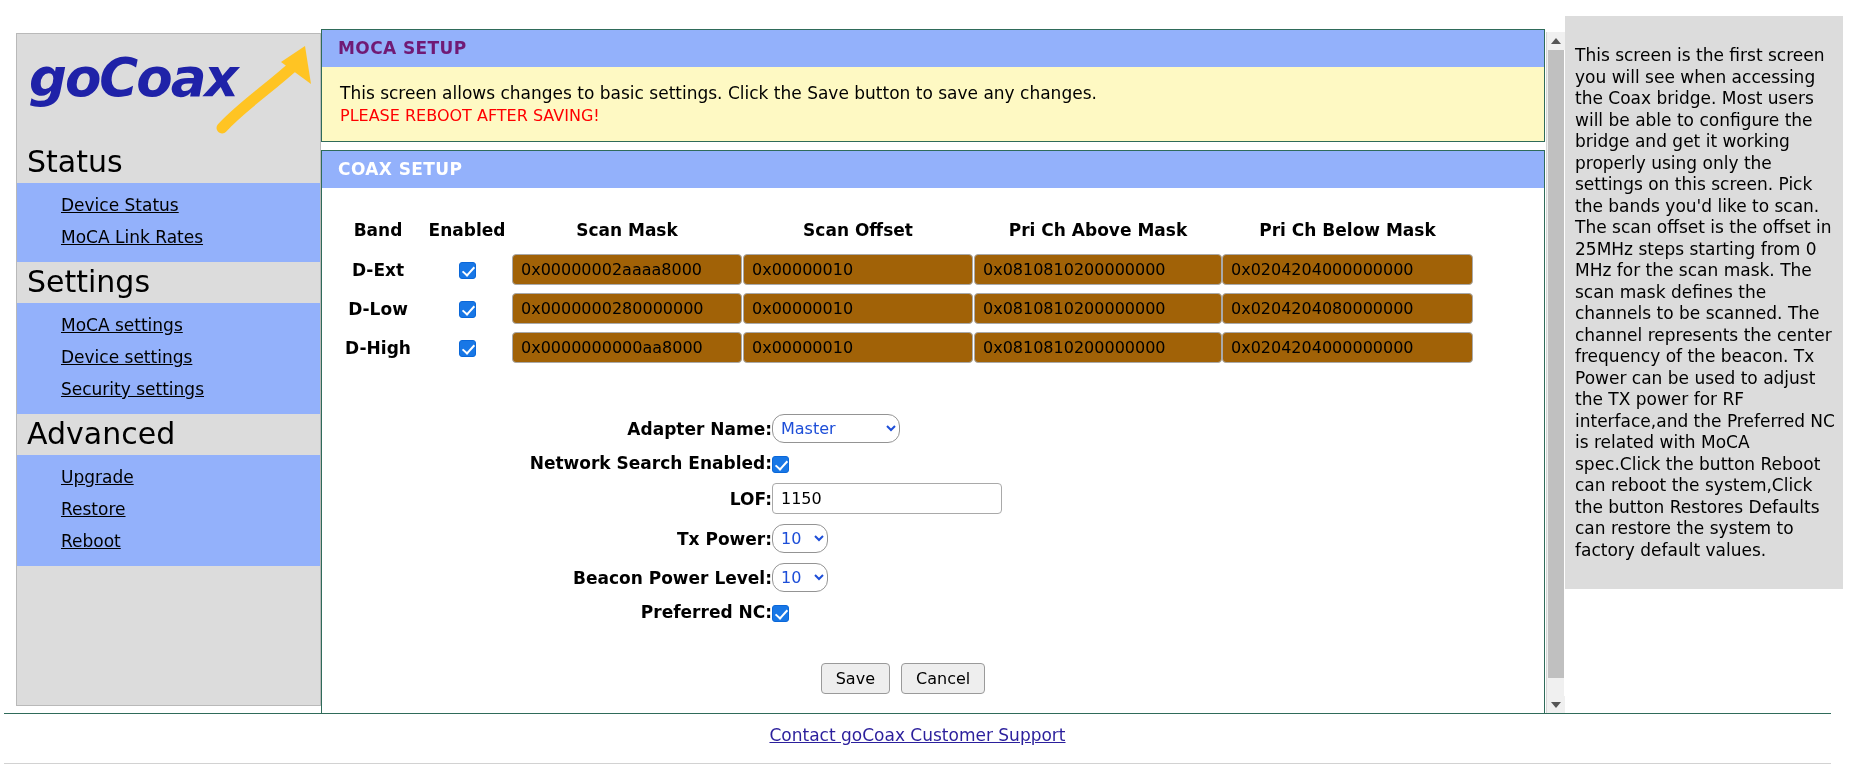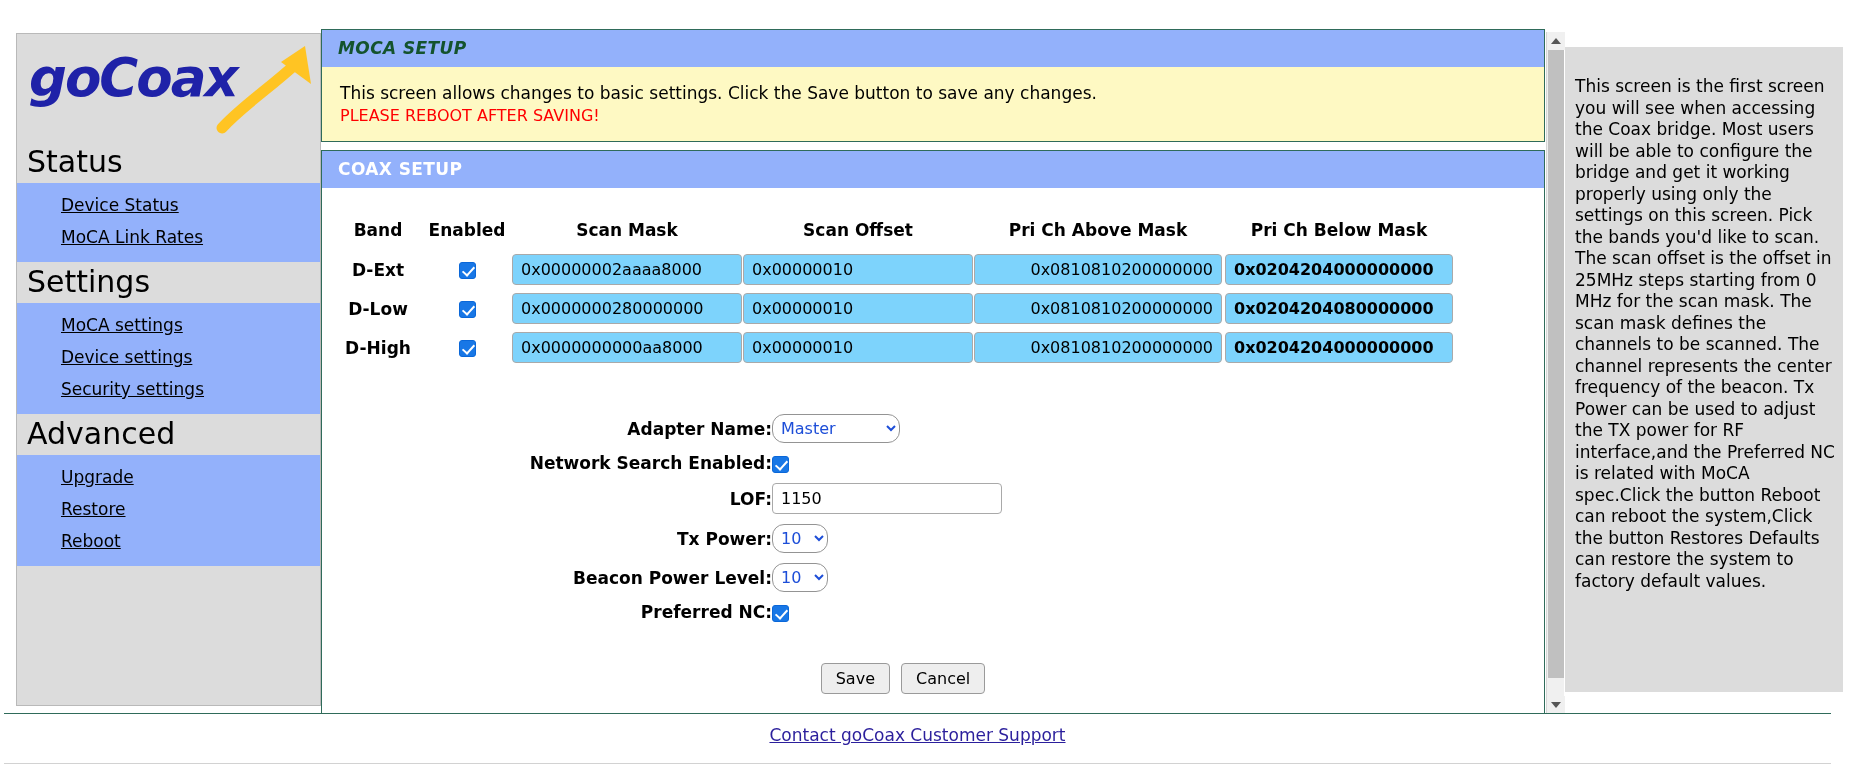--- a/index.html
+++ b/index.html
@@ -82,21 +82,21 @@
     background: #ffffff;
     margin: 0 0 8px 0;
   }
   .panel-head {
     background: #93b1fb;
     padding: 8px 16px 9px 16px;
     font-size: 17px;
     font-weight: bold;
     letter-spacing: 0.4px;
   }
-  .panel-head.dark { color: #14532d; font-style: italic; }
+  .panel-head.dark { color: #701a75; }
   .panel-head.light { color: #ffffff; }
   .panel-body-grey {
     background: #fef9c3;
     padding: 14px 18px 14px 18px;
   }
   .desc-line {
     font-size: 17px;
     color: #000;
     line-height: 24px;
   }
@@ -134,27 +134,27 @@
     padding-left: 16px;
     width: 72px;
   }
   .hexfield {
     font-family: "DejaVu Sans", "Liberation Sans", sans-serif;
     font-size: 16px;
     color: #000;
     padding: 5px 8px;
     border: 1px solid #a9a9a9;
     border-radius: 4px;
-    background: #7dd3fc;
+    background: #a16207;
     outline: none;
   }
   .w-mask   { width: 230px; }
   .w-offset { width: 230px; }
-  .w-above  { width: 248px; text-align: right; }
-  .w-below  { width: 228px; font-weight: bold; }
+  .w-above  { width: 248px; }
+  .w-below  { width: 251px; }
 
   input[type=checkbox].cb {
     -webkit-appearance: none;
     appearance: none;
     width: 17px; height: 17px;
     border-radius: 3px;
     border: 1px solid #0a67d8;
     background: #1877e6;
     position: relative;
     margin: 0;
@@ -257,22 +257,22 @@
     left: 1px; top: 18px;
     width: 16px; height: 628px;
     background: #c0c0c0;
     cursor: pointer;
   }
   .sb-btn.bottom { position: absolute; bottom: 0; left: 0; }
 
   
   #helppane {
     position: absolute;
-    left: 1565px; top: 47px;
-    width: 278px; height: 645px;
+    left: 1565px; top: 16px;
+    width: 278px; height: 573px;
     background: #dcdcdc;
     padding: 29px 8px 0 10px;
   }
   .help-text {
     font-size: 17px;
     color: #000;
     line-height: 21.5px;
     white-space: pre-wrap;
   }
 

